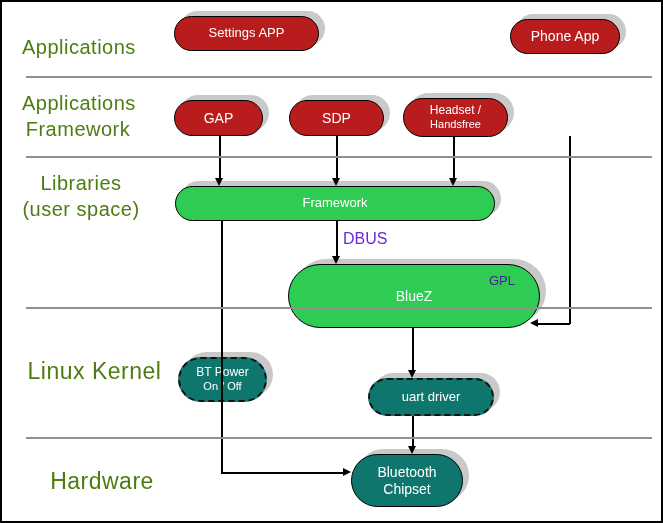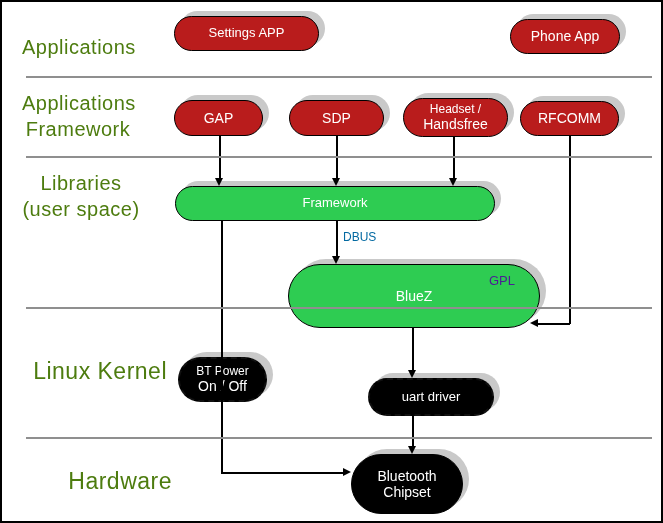--- a/index.html
+++ b/index.html
@@ -5,45 +5,45 @@
   html,body{margin:0;padding:0;background:#ffffff;}
   body{font-family:"Liberation Sans","DejaVu Sans",sans-serif;}
   .canvas{
     position:relative;width:663px;height:523px;background:#ffffff;
     border:2px solid #000;box-sizing:border-box;overflow:hidden;
   }
   .layer-label{
     position:absolute;color:#4d7c0f;text-align:center;line-height:1.3;
     z-index:1;font-size:20px;letter-spacing:.5px;
   }
-  .layer-label.big{font-size:23px;text-align:right;}
+  .layer-label.big{font-size:23px;}
   .divider{
     position:absolute;left:24px;width:626px;height:2px;background:#8f8f8f;z-index:4;
   }
   .pill{
     position:absolute;border:1.6px solid #000;border-radius:999px;
     display:flex;flex-direction:column;align-items:center;justify-content:center;
     color:#fff;text-align:center;line-height:1.15;z-index:2;
     box-shadow:6px -5px 0 #c9c9c9;box-sizing:border-box;
   }
   .pill.blue{background:#b91c1c;}
   .pill.green{background:#2ecc52;}
-  .pill.red{background:#000000;}
+  .pill.red{background:#0f766e;}
   .pill.dashed{border:2px dashed #111;}
-  .t13{font-size:13px;} .t14{font-size:14px;} .t12{font-size:12px;} .t11{font-size:14px;}
+  .t13{font-size:13px;} .t14{font-size:14px;} .t12{font-size:12px;} .t11{font-size:11px;}
   .gpl-tag{
     position:absolute;top:9px;right:24px;color:#4c1d95;font-size:13px;z-index:3;
   }
   .vline{position:absolute;width:1.5px;background:#000;z-index:3;}
   .hline{position:absolute;height:1.5px;background:#000;z-index:3;}
   .arrow{position:absolute;width:0;height:0;z-index:3;}
   .arrow.down{border-left:4.5px solid transparent;border-right:4.5px solid transparent;border-top:8px solid #000;}
   .arrow.right{border-top:4.5px solid transparent;border-bottom:4.5px solid transparent;border-left:8px solid #000;}
   .arrow.left{border-top:4.5px solid transparent;border-bottom:4.5px solid transparent;border-right:8px solid #000;}
-  .edge-label{position:absolute;color:#0369a1;font-size:12px;z-index:3;}
+  .edge-label{position:absolute;color:#6d28d9;font-size:16px;z-index:3;}
 </style>
 </head>
 <body>
 
 <div class="canvas">
 
   <div class="layer-label" style="left:20px;top:32px;width:112px;">Applications</div>
 
   <div class="layer-label" style="left:20px;top:88px;width:112px;">
     <div>Applications</div>
@@ -70,37 +70,36 @@
 
   <div class="pill blue t14" style="left:172px;top:98px;width:89px;height:36px;">GAP</div>
 
   <div class="pill blue t14" style="left:287px;top:98px;width:95px;height:36px;">SDP</div>
 
   <div class="pill blue" style="left:401px;top:96px;width:105px;height:39px;">
     <div class="t12">Headset /</div>
     <div class="t11">Handsfree</div>
   </div>
 
-  <div class="pill blue t14" style="left:518px;top:99px;width:99px;height:35px;">RFCOMM</div>
 
   <div class="pill green t13" style="left:173px;top:184px;width:320px;height:35px;">Framework</div>
 
   <div class="pill green t14" style="left:286px;top:262px;width:252px;height:64px;">
     <span class="gpl-tag">GPL</span>
     <div>BlueZ</div>
   </div>
 
   <div class="pill red dashed" style="left:176px;top:355px;width:89px;height:45px;">
     <div class="t12">BT Power</div>
     <div class="t11">On / Off</div>
   </div>
 
   <div class="pill red dashed t13" style="left:366px;top:376px;width:126px;height:38px;">uart driver</div>
 
-  <div class="pill red" style="left:349px;top:452px;width:112px;height:60px;">
+  <div class="pill red" style="left:349px;top:452px;width:112px;height:53px;">
     <div class="t14">Bluetooth</div>
     <div class="t14">Chipset</div>
   </div>
 
   <div class="vline" style="left:217px;top:134px;height:43px;"></div>
   <div class="arrow down" style="left:213px;top:176px;"></div>
 
   <div class="vline" style="left:334px;top:134px;height:43px;"></div>
   <div class="arrow down" style="left:330px;top:176px;"></div>
 

